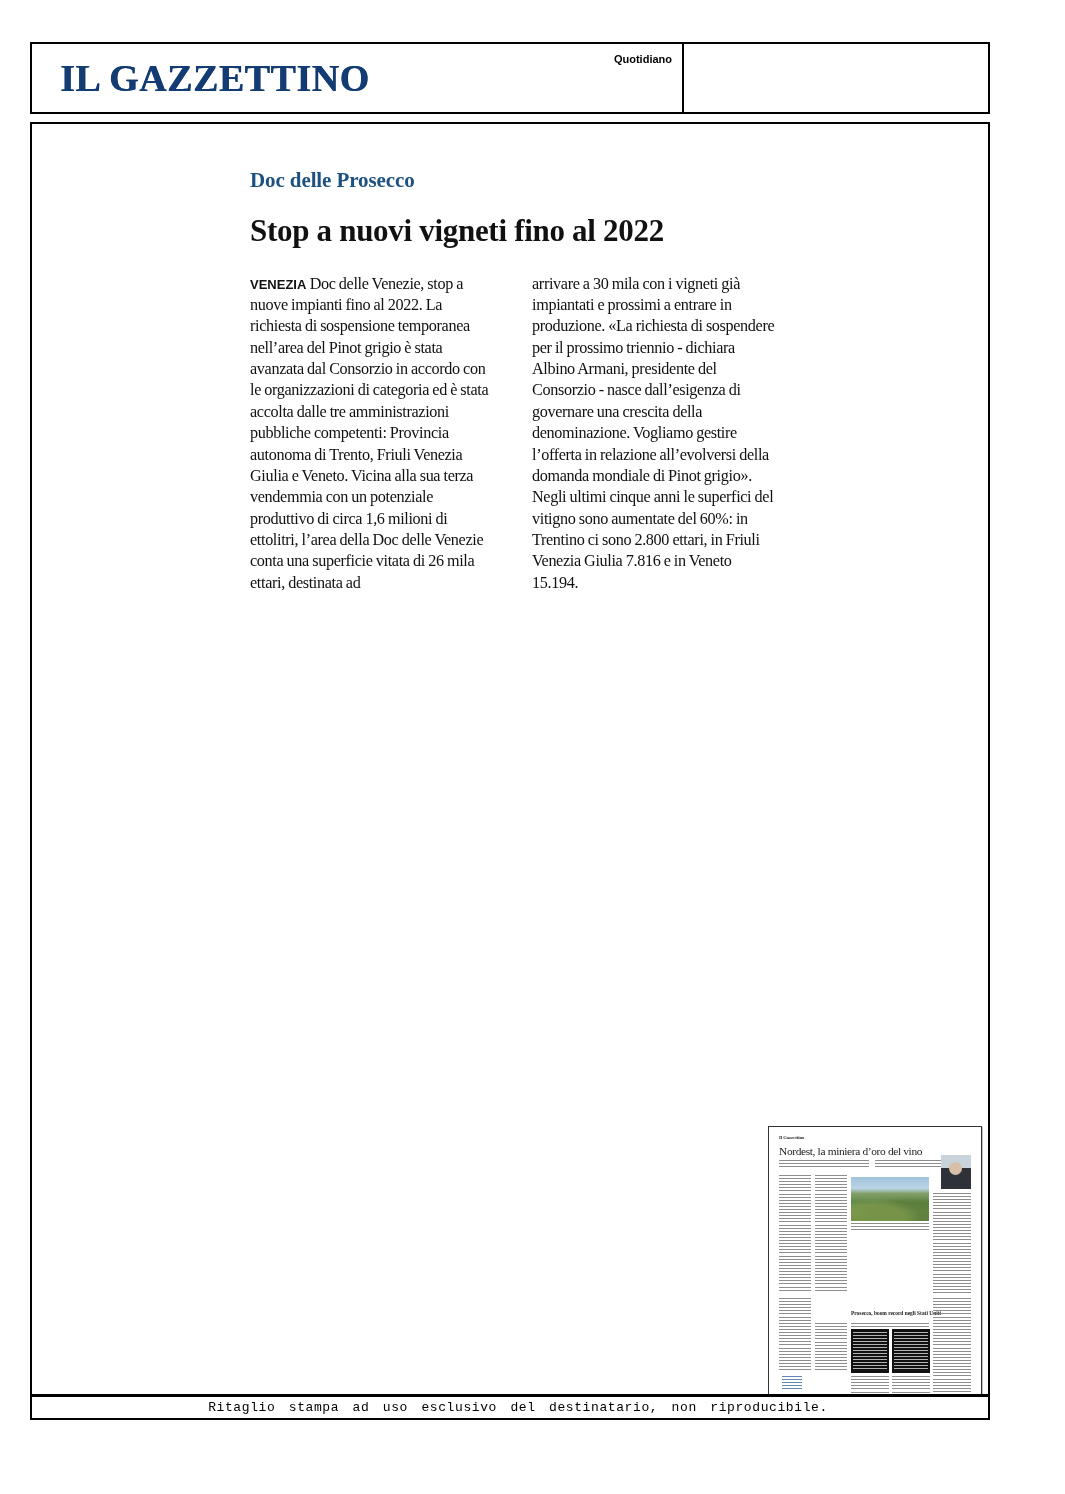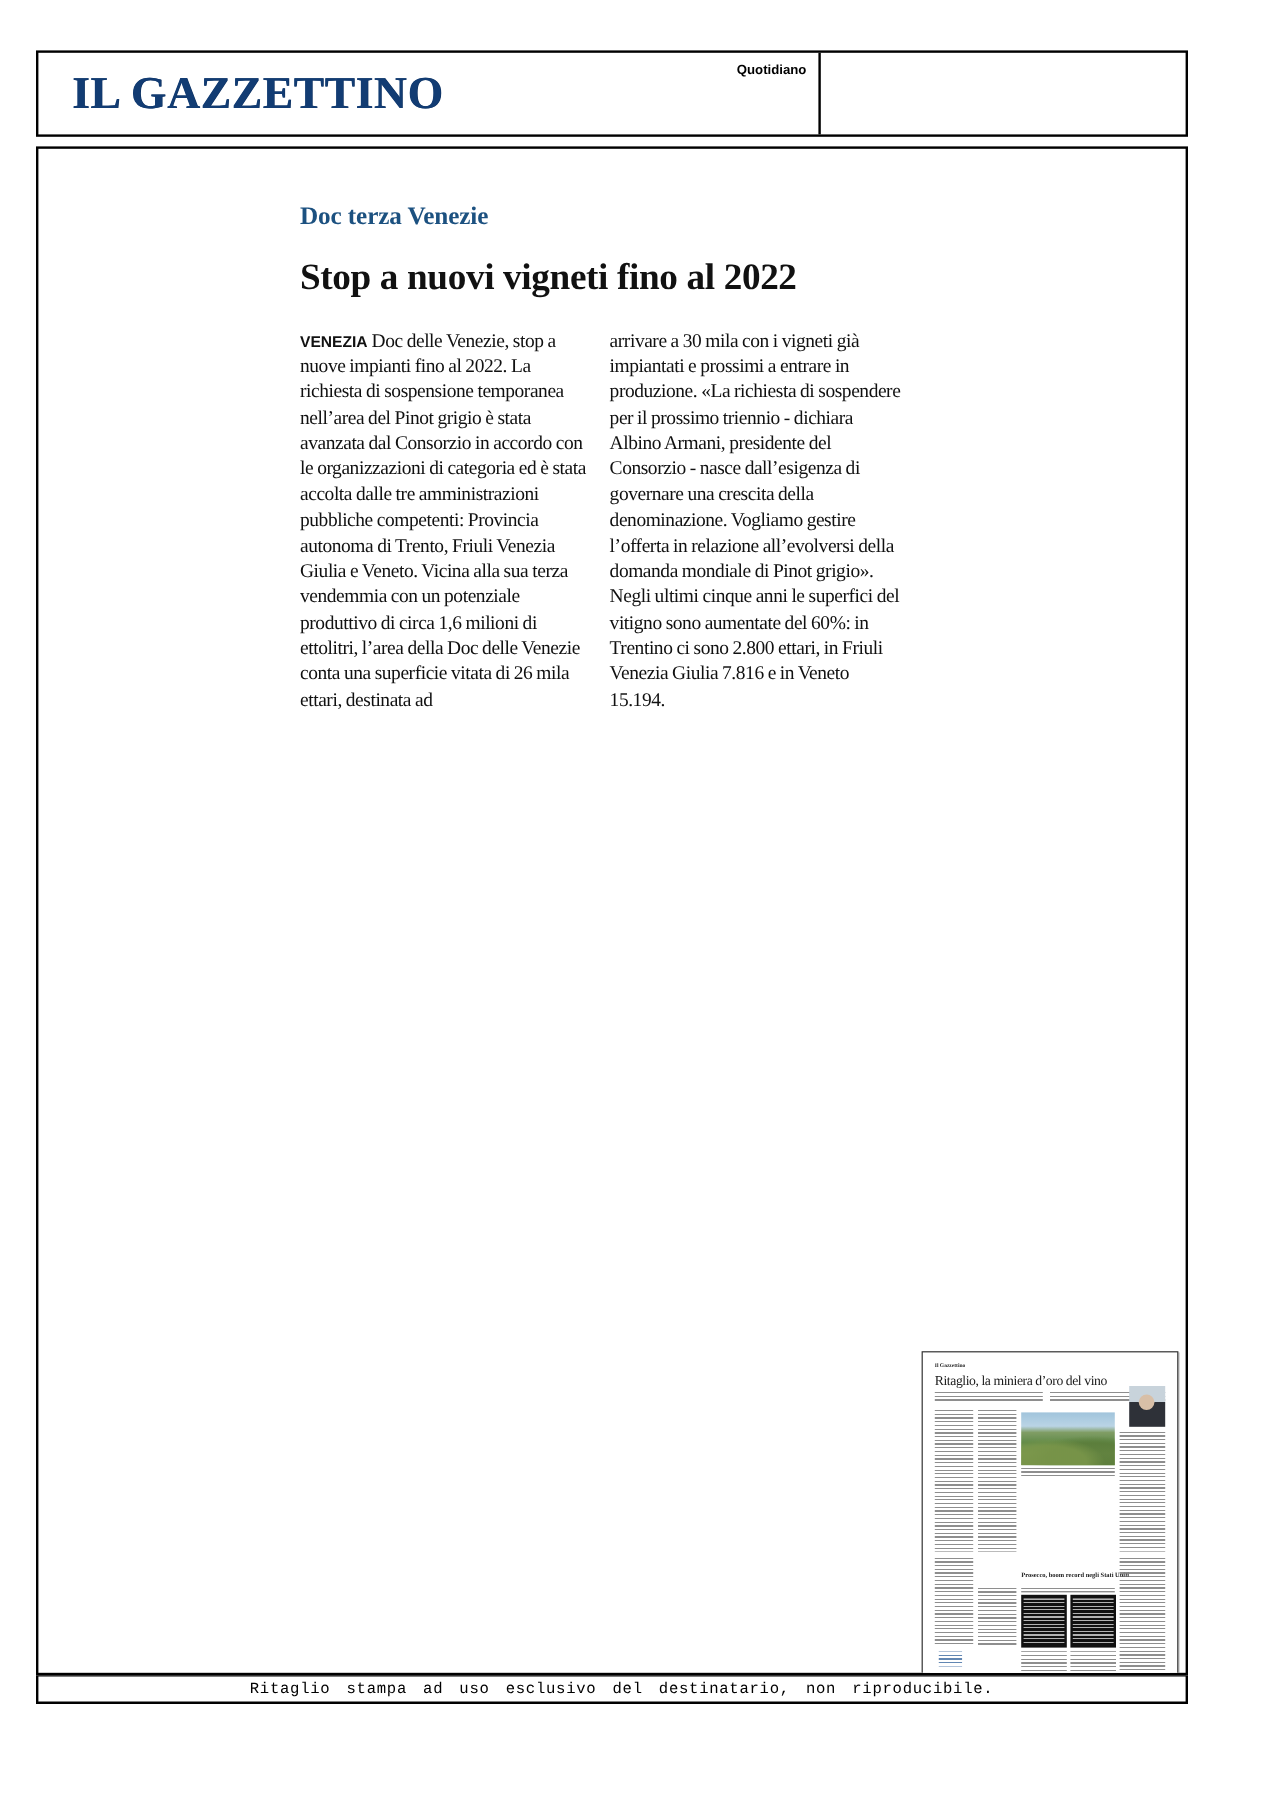--- a/index.html
+++ b/index.html
@@ -109,21 +109,21 @@
     font-family: "Liberation Serif", serif;
     font-weight: bold;
     font-size: 31px;
     color: #111;
     letter-spacing: -0.3px;
     margin: 0 0 26px 0;
     line-height: 1.05;
   }
   #columns {
     display: flex;
-    gap: 12px;
+    gap: 36px;
   }
   .body-col {
     width: 246px;
     font-family: "Liberation Serif", serif;
     font-size: 16.2px;
     line-height: 1.32;
     color: #111;
     text-align: left;
     letter-spacing: -0.35px;
     word-spacing: -0.4px;
@@ -293,33 +293,33 @@
 <div id="header-box">
   <div id="masthead-cell">
     <div id="masthead">IL GAZZETTINO</div>
     <div id="quotidiano-label">Quotidiano</div>
   </div>
 </div>
 
 <div id="content-box">
 
   <div id="article">
-    <div id="kicker">Doc terza Venezie</div>
+    <div id="kicker">Doc delle Prosecco</div>
     <h1 id="headline">Stop a nuovi vigneti fino al 2022</h1>
     <div id="columns">
       <div class="body-col"><span class="dateline">VENEZIA</span> <span>Doc delle Venezie, stop a nuove impianti fino al 2022. La richiesta di sospensione temporanea nell’area del Pinot grigio è stata avanzata dal Consorzio in accordo con le organizzazioni di categoria ed è stata accolta dalle tre amministrazioni pubbliche competenti: Provincia autonoma di Trento, Friuli Venezia Giulia e Veneto. Vicina alla sua terza vendemmia con un potenziale produttivo di circa 1,6 milioni di ettolitri, l’area della Doc delle Venezie conta una superficie vitata di 26 mila ettari, destinata ad</span></div>
       <div class="body-col"><span>arrivare a 30 mila con i vigneti già impiantati e prossimi a entrare in produzione. «La richiesta di sospendere per il prossimo triennio - dichiara Albino Armani, presidente del Consorzio - nasce dall’esigenza di governare una crescita della denominazione. Vogliamo gestire l’offerta in relazione all’evolversi della domanda mondiale di Pinot grigio». Negli ultimi cinque anni le superfici del vitigno sono aumentate del 60%: in Trentino ci sono 2.800 ettari, in Friuli Venezia Giulia 7.816 e in Veneto 15.194.</span></div>
     </div>
   </div>
 
   <div id="thumb-wrap">
     <div id="thumb-inner">
 
       <div id="th-masthead-label">Il Gazzettino</div>
-      <div class="th-head" id="th-headline">Ritaglio, la miniera d’oro del vino</div>
+      <div class="th-head" id="th-headline">Nordest, la miniera d’oro del vino</div>
 
       <div class="th-text" style="left:4px;  top:27px; width:90px;  height:9px;"></div>
       <div class="th-text" style="left:100px;top:27px; width:96px;  height:9px;"></div>
 
       <div class="th-text" style="left:4px;  top:42px; width:32px;  height:118px;"></div>
       <div class="th-text" style="left:40px; top:42px; width:32px;  height:118px;"></div>
 
       <div id="th-photo"></div>
       <div class="th-text" style="left:76px; top:90px; width:78px; height:7px;"></div>
 

